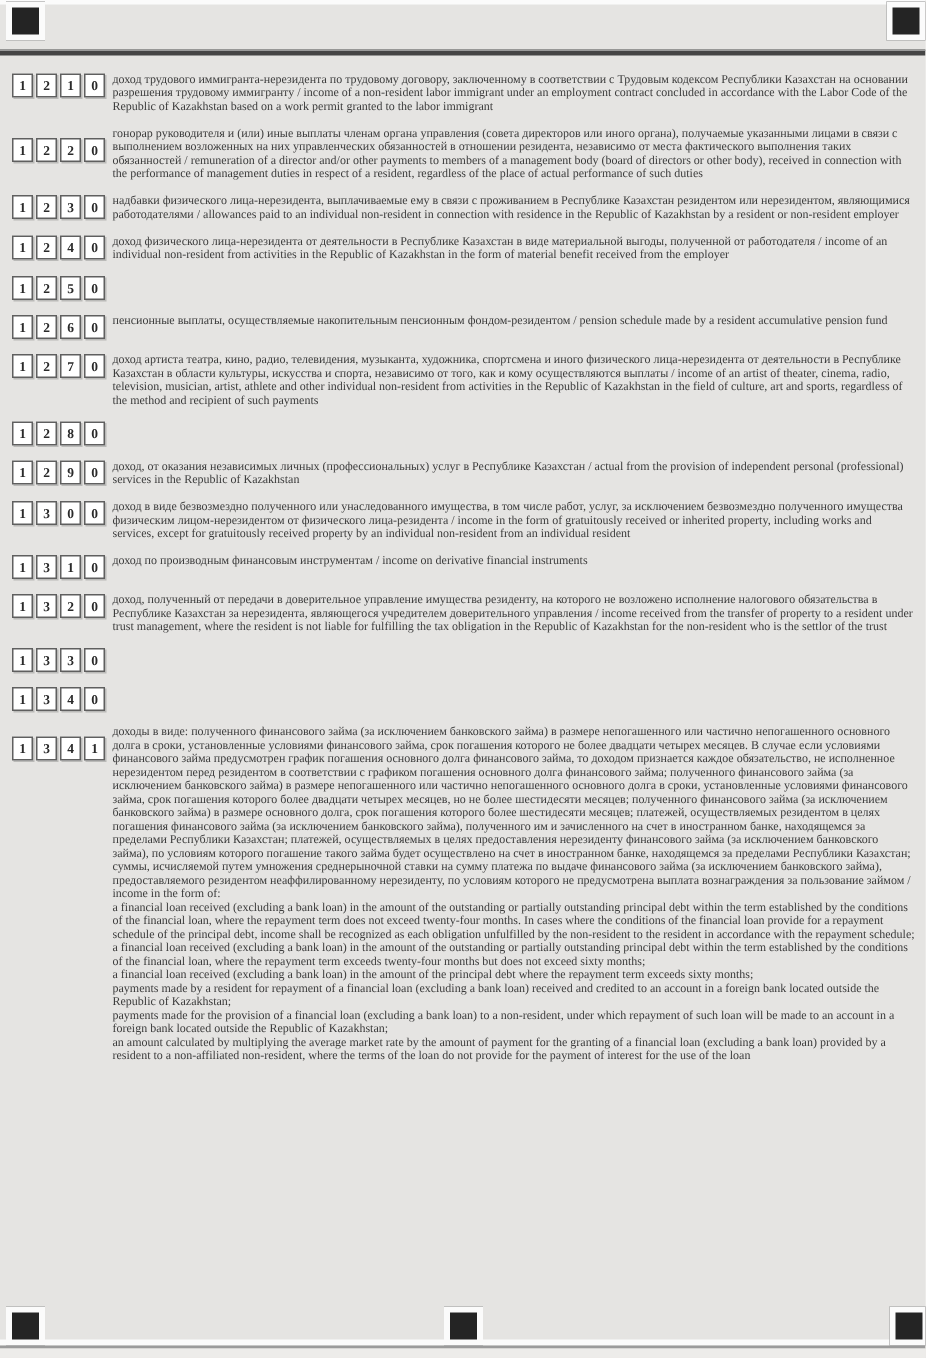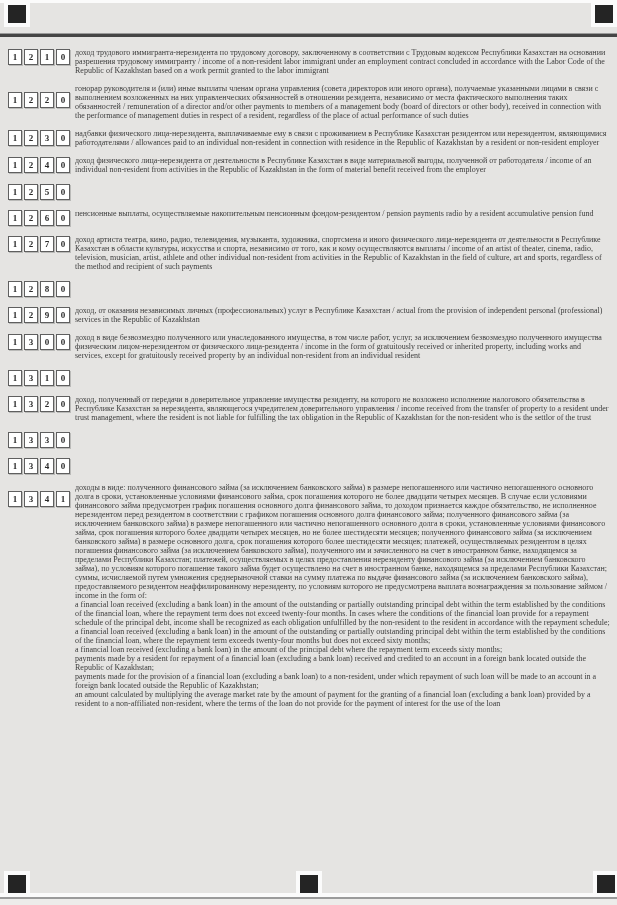--- a/index.html
+++ b/index.html
@@ -170,21 +170,21 @@
       </div>
     </div>
 
     <div class="row">
       <div class="code-boxes">
         <span class="digit">1</span>
         <span class="digit">2</span>
         <span class="digit">6</span>
         <span class="digit">0</span>
       </div>
-      <div class="desc">пенсионные выплаты, осуществляемые накопительным пенсионным фондом-резидентом / pension payments radio by a resident accumulative pension fund</div>
+      <div class="desc">пенсионные выплаты, осуществляемые накопительным пенсионным фондом-резидентом / pension schedule made by a resident accumulative pension fund</div>
     </div>
 
     <div class="row">
       <div class="code-boxes">
         <span class="digit">1</span>
         <span class="digit">2</span>
         <span class="digit">7</span>
         <span class="digit">0</span>
       </div>
       <div class="desc">доход артиста театра, кино, радио, телевидения, музыканта, художника, спортсмена и иного физического лица-нерезидента от деятельности в Республике Казахстан в области культуры, искусства и спорта, независимо от того, как и кому осуществляются выплаты / income of an artist of theater, cinema, radio, television, musician, artist, athlete and other individual non-resident from activities in the Republic of Kazakhstan in the field of culture, art and sports, regardless of the method and recipient of such payments</div>
@@ -219,20 +219,21 @@
       <div class="desc">доход в виде безвозмездно полученного или унаследованного имущества, в том числе работ, услуг, за исключением безвозмездно полученного имущества физическим лицом-нерезидентом от физического лица-резидента / income in the form of gratuitously received or inherited property, including works and services, except for gratuitously received property by an individual non-resident from an individual resident</div>
     </div>
 
     <div class="row">
       <div class="code-boxes">
         <span class="digit">1</span>
         <span class="digit">3</span>
         <span class="digit">1</span>
         <span class="digit">0</span>
       </div>
+      <div class="desc">доход по производным финансовым инструментам / income on derivative financial instruments</div>
     </div>
 
     <div class="row">
       <div class="code-boxes">
         <span class="digit">1</span>
         <span class="digit">3</span>
         <span class="digit">2</span>
         <span class="digit">0</span>
       </div>
       <div class="desc">доход, полученный от передачи в доверительное управление имущества резиденту, на которого не возложено исполнение налогового обязательства в Республике Казахстан за нерезидента, являющегося учредителем доверительного управления / income received from the transfer of property to a resident under trust management, where the resident is not liable for fulfilling the tax obligation in the Republic of Kazakhstan for the non-resident who is the settlor of the trust</div>

